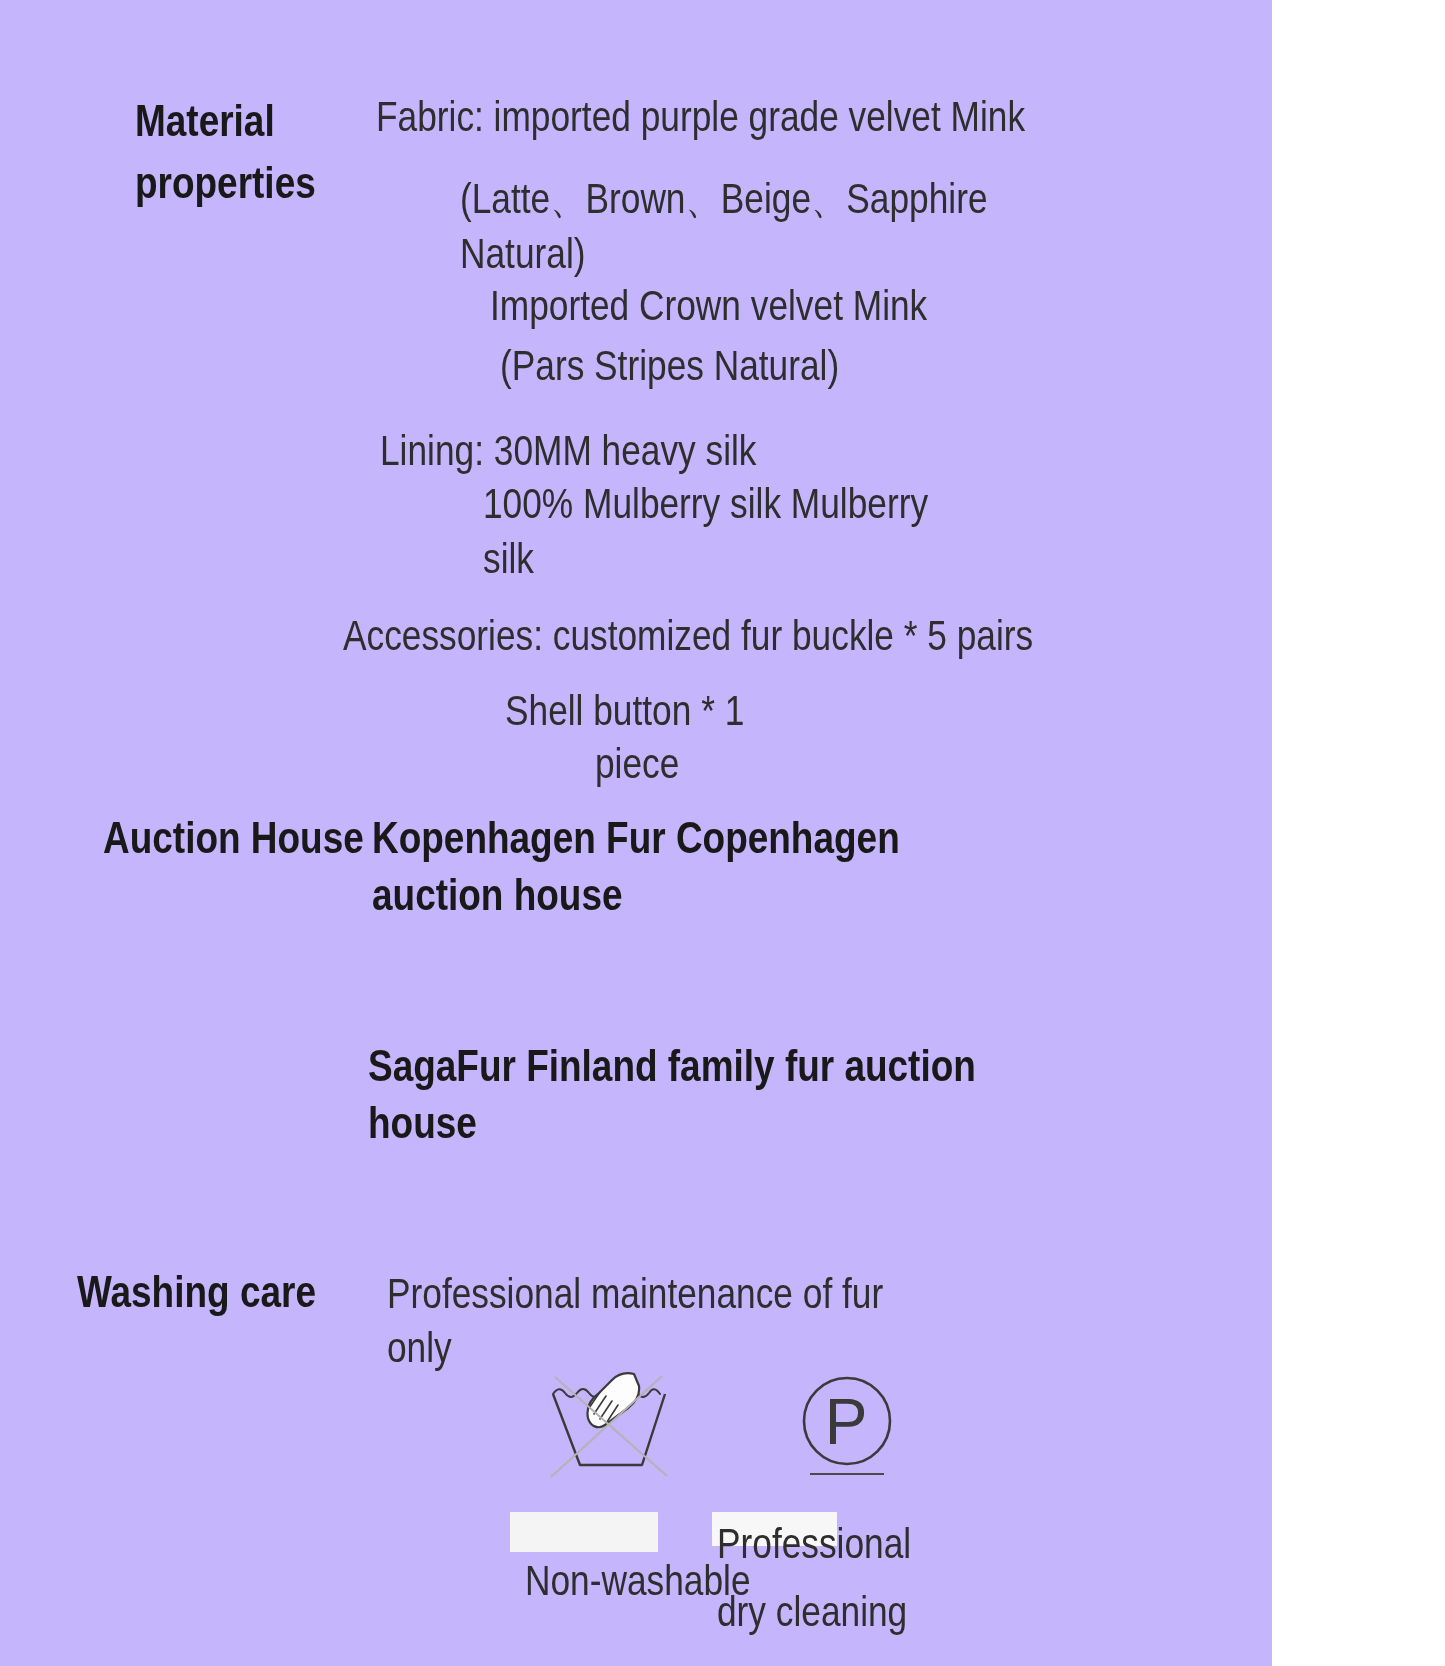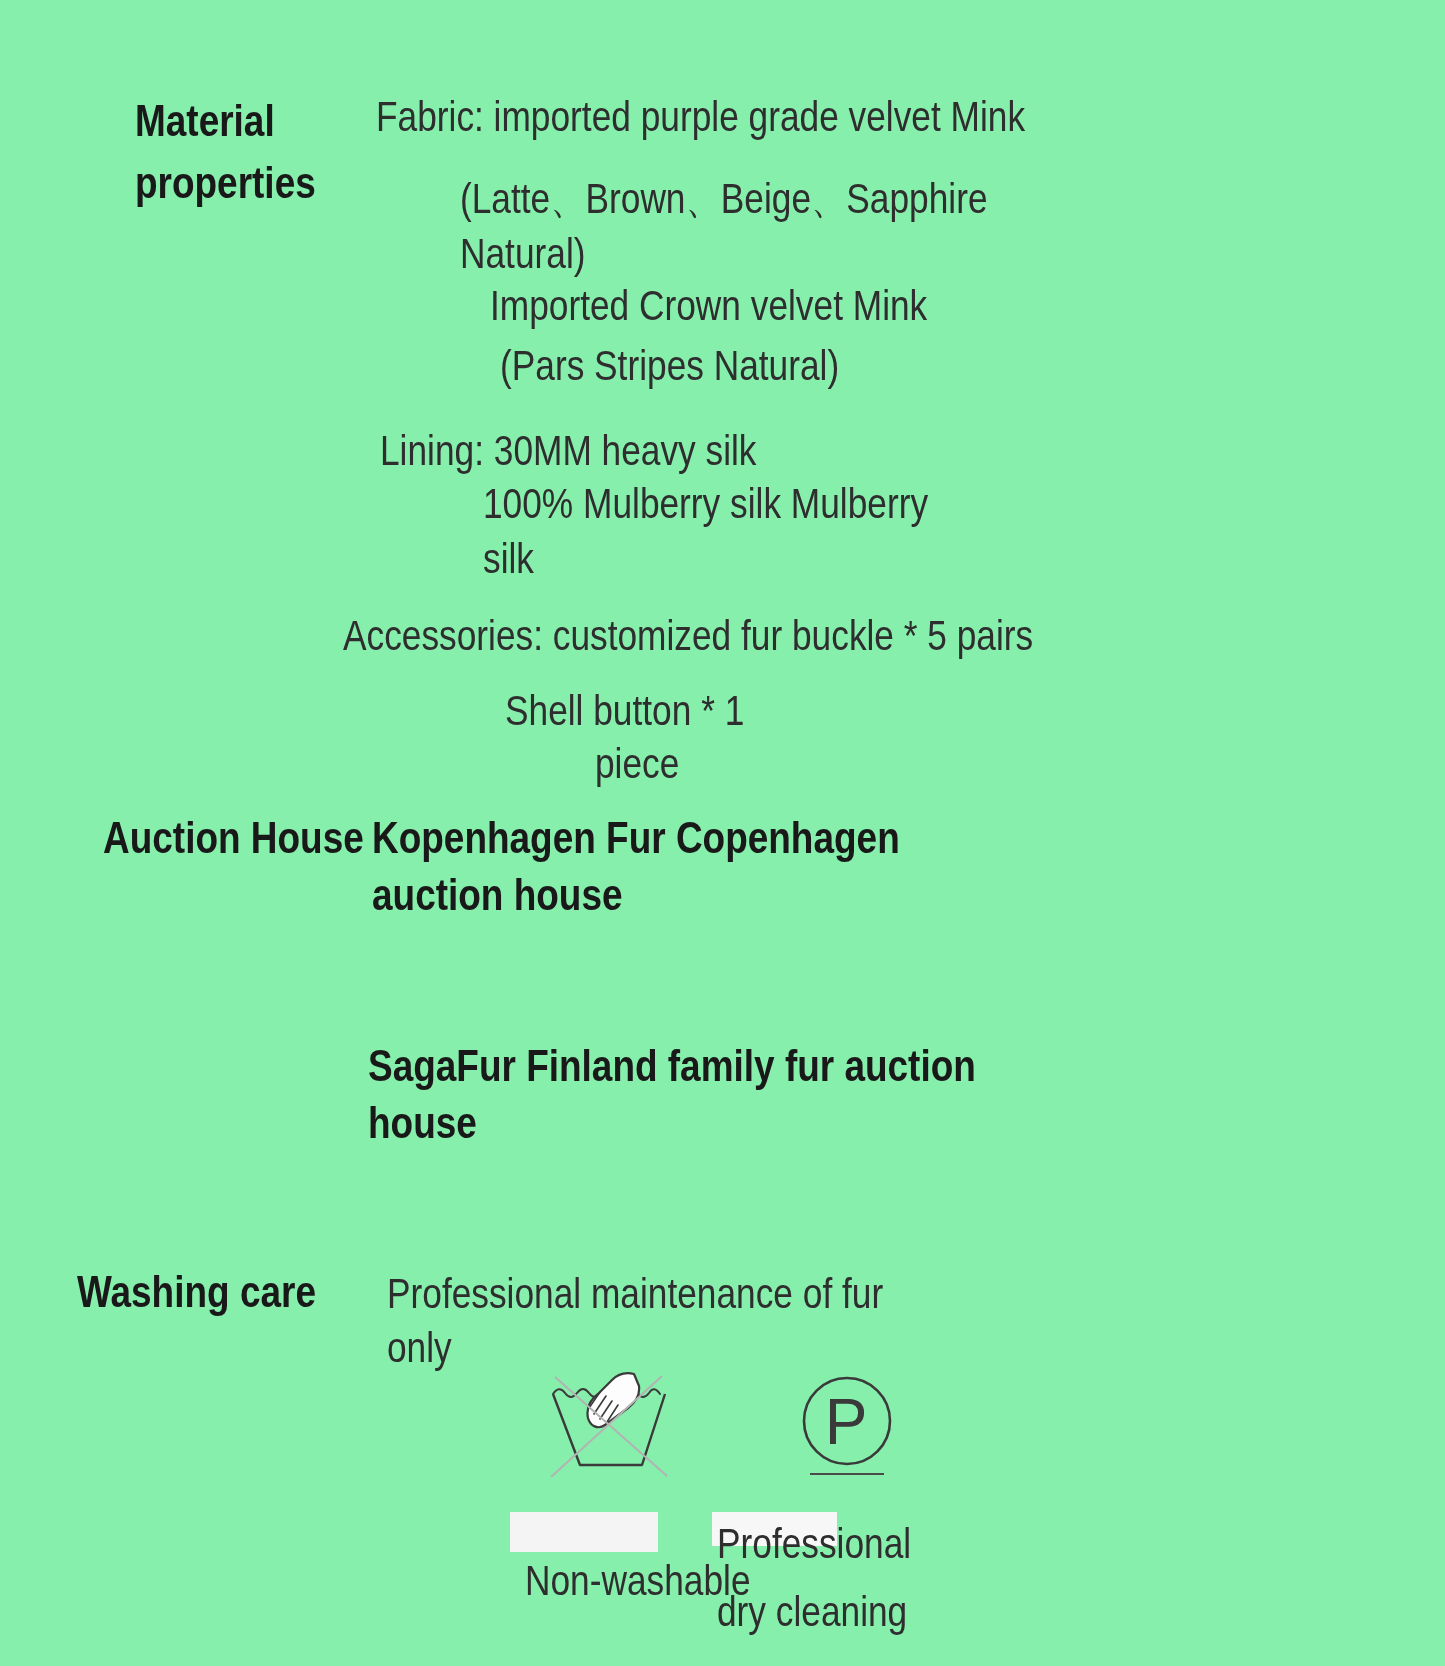--- a/index.html
+++ b/index.html
@@ -1,20 +1,20 @@
 <!DOCTYPE html>
 <html><head>
 <meta charset="utf-8">
 <style>
   html, body { margin: 0; padding: 0; background: #ffffff; }
   .canvas {
     position: relative;
-    width: 1445px;
+    width: 1272px;
     height: 1666px;
-    background: #86efac;
+    background: #c4b5fd;
     overflow: hidden;
     font-family: "Liberation Sans", "DejaVu Sans", sans-serif;
   }
   .t {
     position: absolute;
     white-space: nowrap;
     font-size: 42px;
     line-height: 1.18;
     color: #2e2e2e;
     transform: scaleX(0.84);

